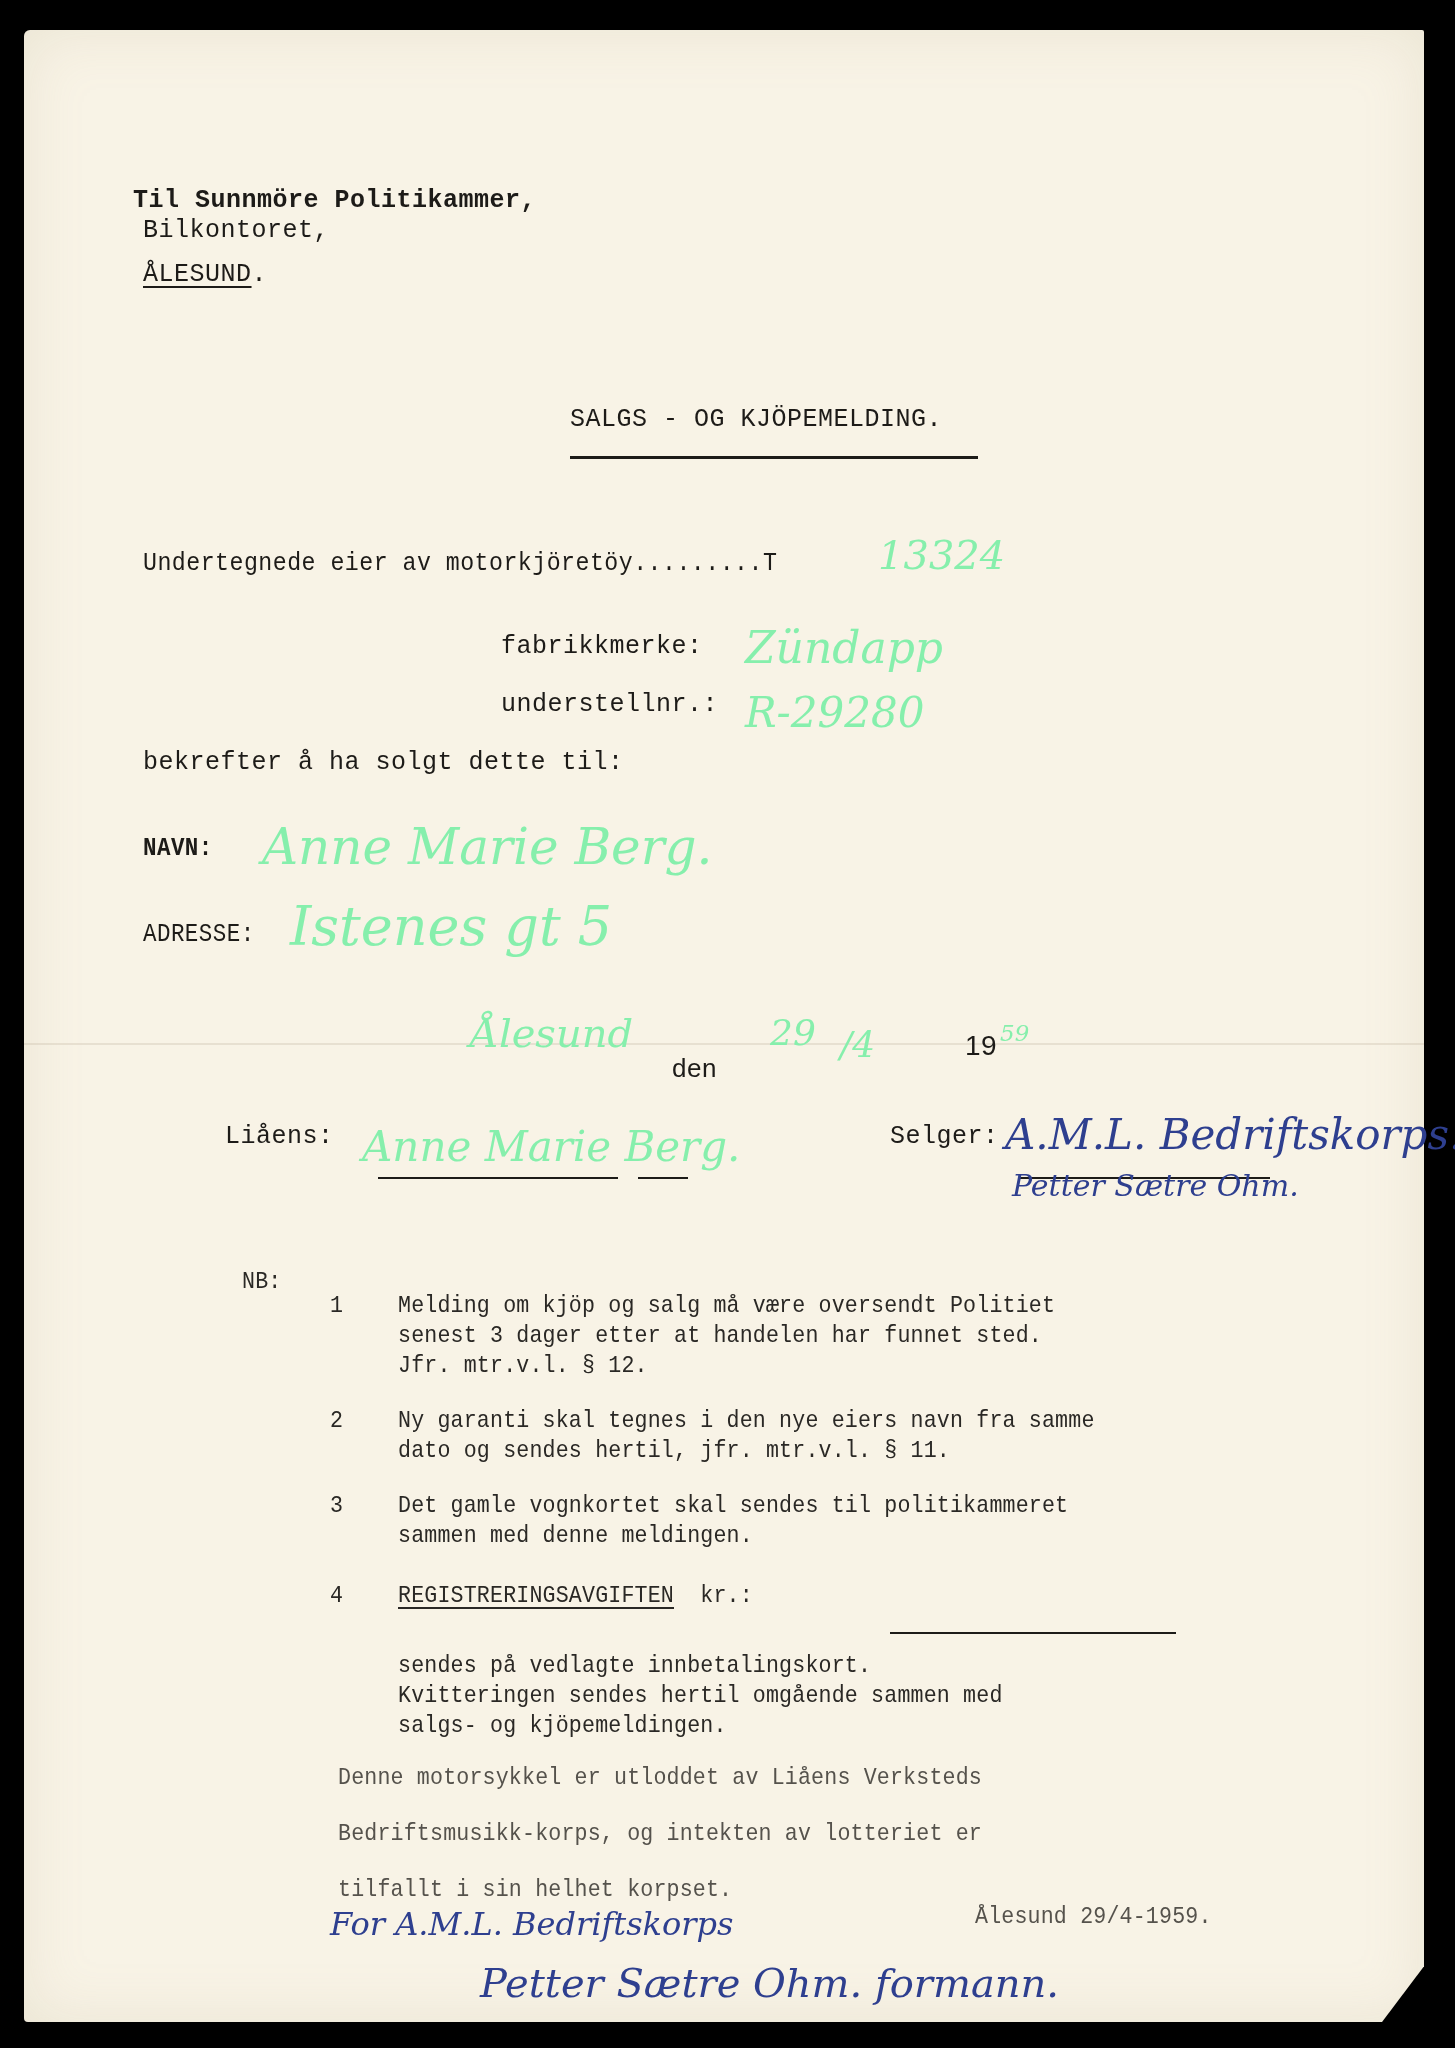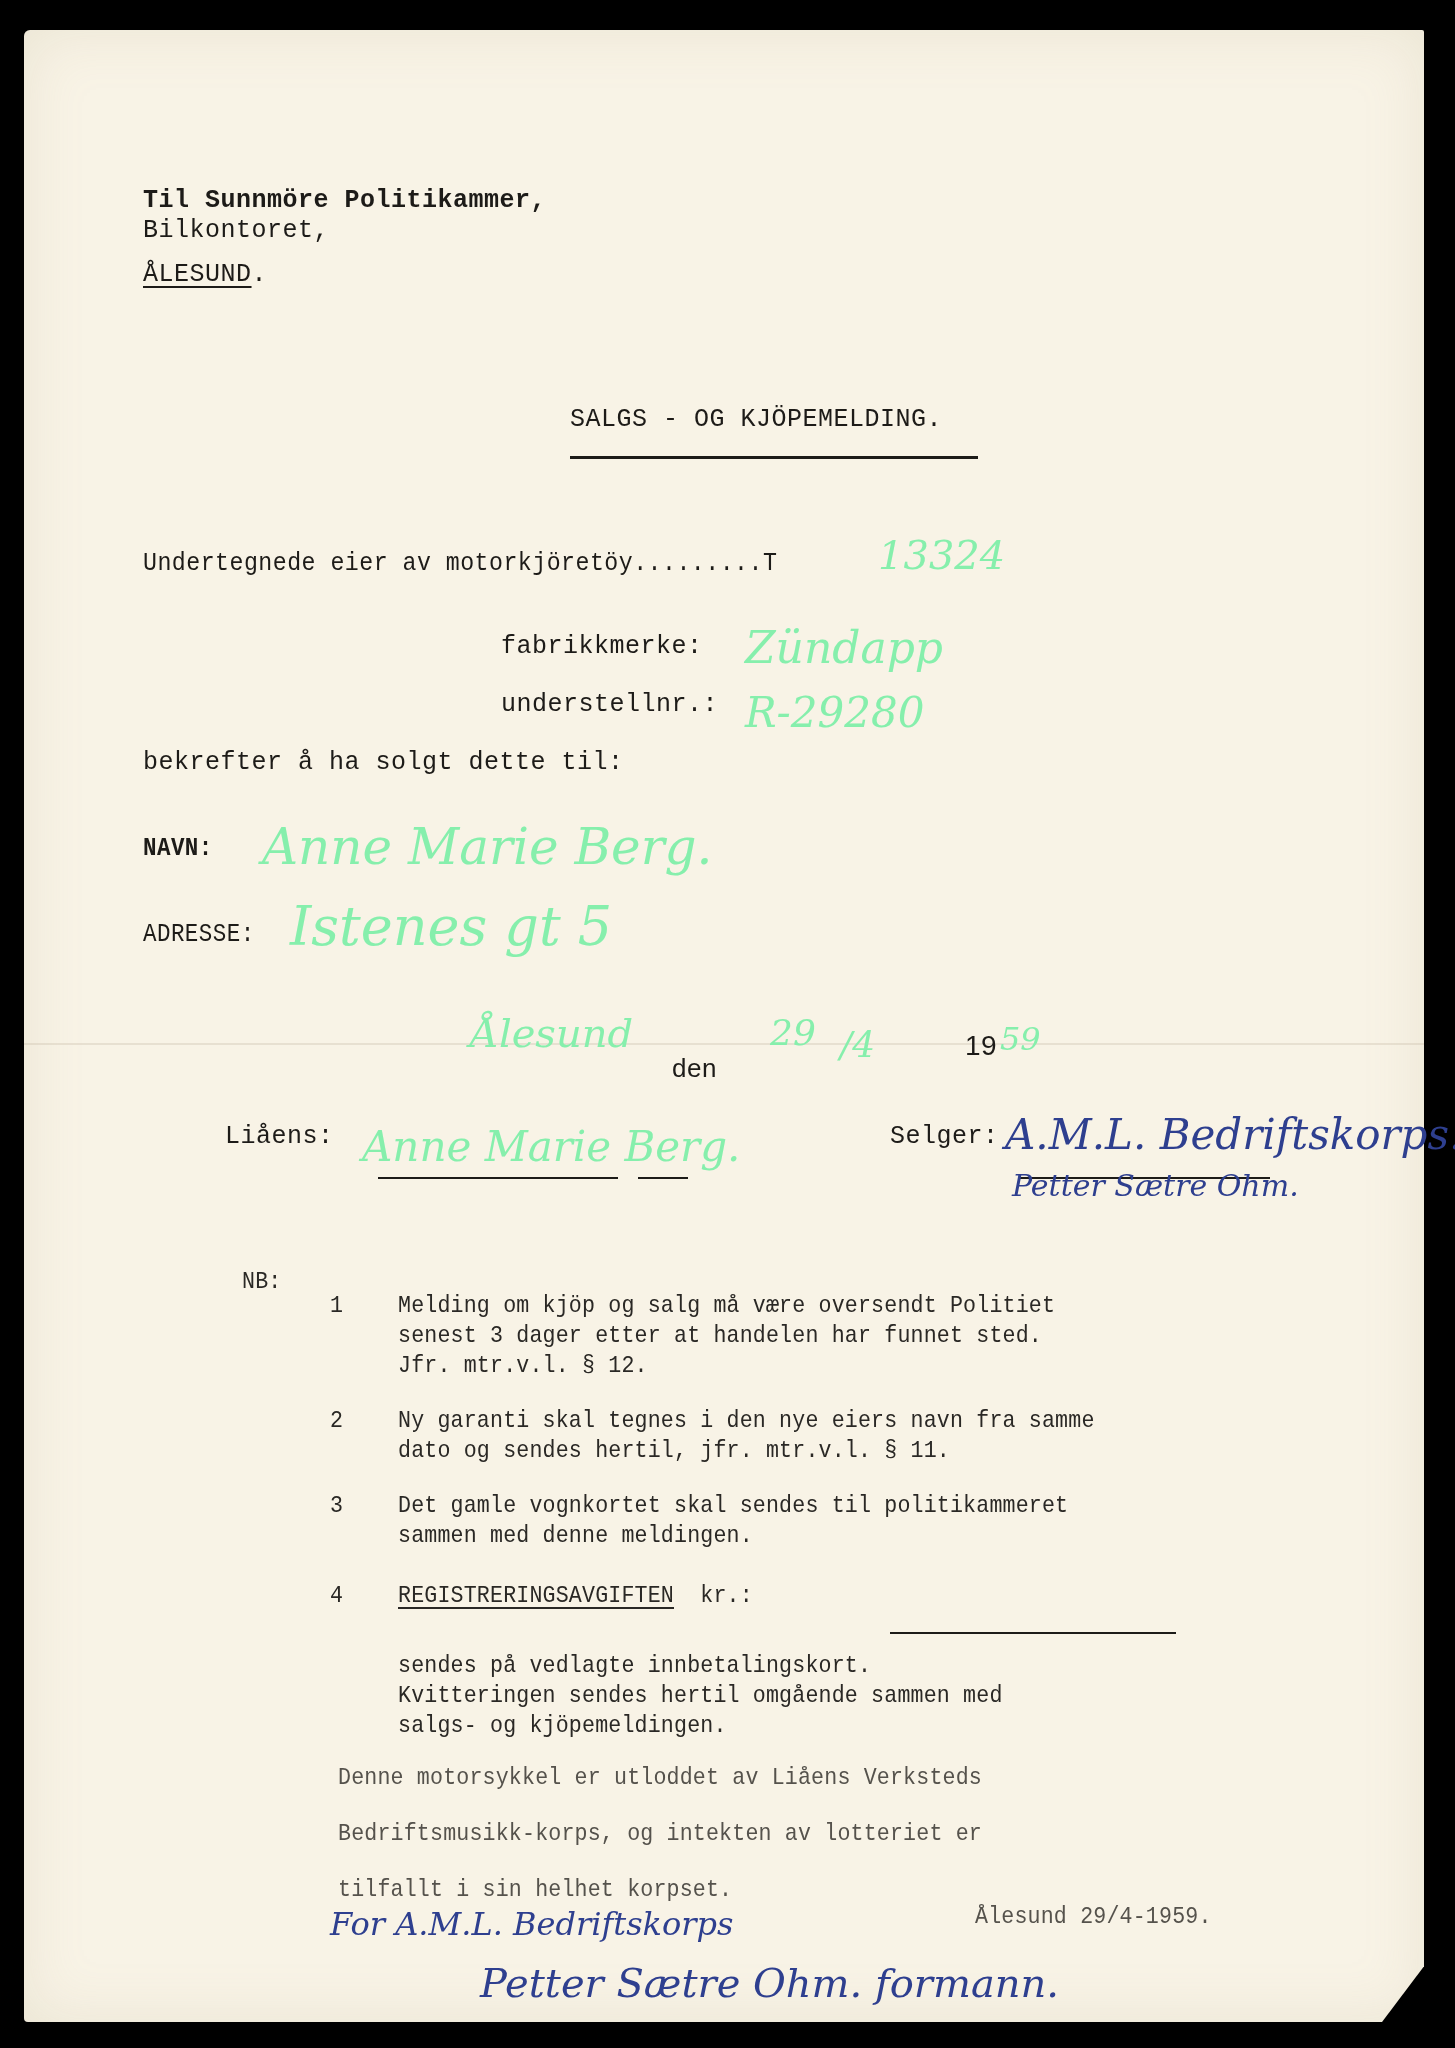--- a/index.html
+++ b/index.html
@@ -37,21 +37,21 @@
     .red { color: #86efac; }
     .blue { color: #2e3f8f; }
   </style>
 </head>
 <body>
 
 <div class="paper">
   <div class="fold"></div>
 </div>
 
-<div class="t sz bold" style="left:143px;top:186px;">Til Sunnmöre Politikammer,</div>
+<div class="t sz bold" style="left:133px;top:186px;">Til Sunnmöre Politikammer,</div>
 <div class="t sz" style="left:143px;top:216px;">Bilkontoret,</div>
 <div class="t sz" style="left:143px;top:260px;"><span class="ul">ÅLESUND</span><span>.</span></div>
 
 <div class="t sz" style="left:570px;top:405px;">SALGS - OG KJÖPEMELDING.</div>
 <div class="rule" style="left:570px;top:456px;width:408px;height:3px;"></div>
 
 <div class="t sz" style="left:143px;top:549px;transform:scaleX(0.93);transform-origin:left top;">Undertegnede eier av motorkjöretöy.........T</div>
 <div class="hw red" style="left:878px;top:532px;font-size:40px;">13324</div>
 
 <div class="t sz" style="left:501px;top:632px;text-align:center;">fabrikkmerke:</div>
@@ -66,21 +66,21 @@
 <div class="hw red" style="left:262px;top:818px;font-size:50px;">Anne Marie Berg.</div>
 
 <div class="t sz" style="left:143px;top:920px;transform:scaleX(0.9);transform-origin:left top;">ADRESSE:</div>
 <div class="hw red" style="left:290px;top:895px;font-size:54px;">Istenes gt 5</div>
 
 <div class="hw red" style="left:470px;top:1010px;font-size:40px;">Ålesund</div>
 <div class="t" style="left:672px;top:1038px;font-size:26px;font-family:Liberation Sans, sans-serif;margin-top:15px;">den</div>
 <div class="hw red" style="left:770px;top:1012px;font-size:36px;font-style:italic;">29</div>
 <div class="hw red" style="left:840px;top:1024px;font-size:36px;">/4</div>
 <div class="t" style="left:965px;top:1030px;font-size:28px;font-family:Liberation Sans, sans-serif;">19</div>
-<div class="hw red" style="left:1000px;top:1020px;font-size:32px;">59</div>
+<div class="hw red" style="left:1000px;top:1020px;font-size:23px;">59</div>
 
 <div class="t sz" style="left:225px;top:1122px;">Liåens:</div>
 <div class="rule" style="left:378px;top:1177px;width:240px;height:2px;"></div>
 <div class="rule" style="left:638px;top:1177px;width:50px;height:2px;"></div>
 <div class="hw red" style="left:362px;top:1122px;font-size:42px;">Anne Marie Berg.</div>
 
 <div class="t sz" style="left:890px;top:1122px;">Selger:</div>
 <div class="rule" style="left:1020px;top:1177px;width:250px;height:2px;"></div>
 <div class="hw blue" style="left:1005px;top:1110px;font-size:42px;">A.M.L. Bedriftskorps.</div>
 <div class="hw blue" style="left:1012px;top:1168px;font-size:30px;">Petter Sætre Ohm.</div>

